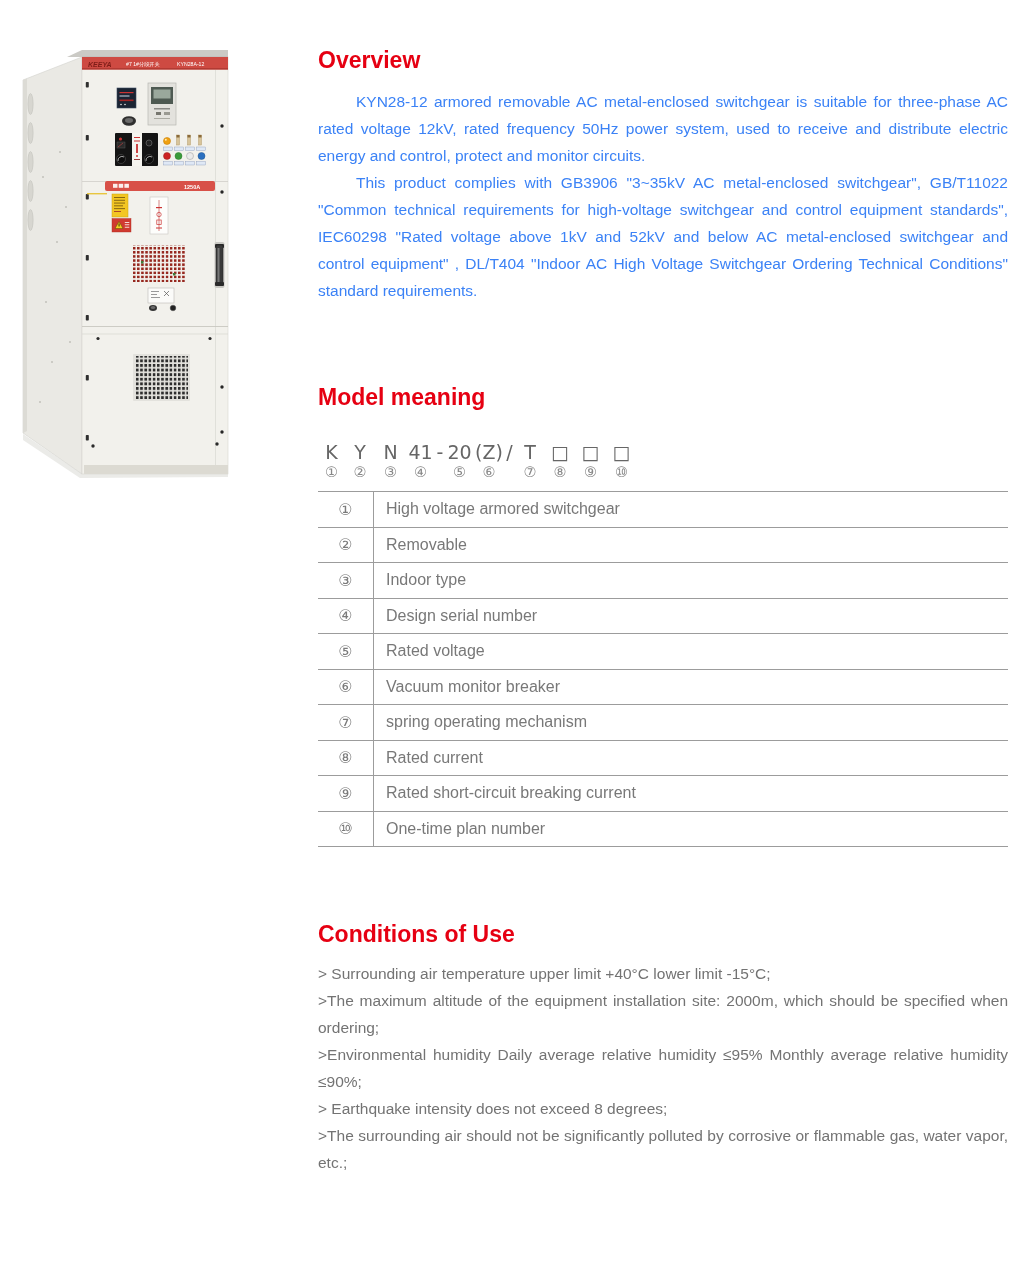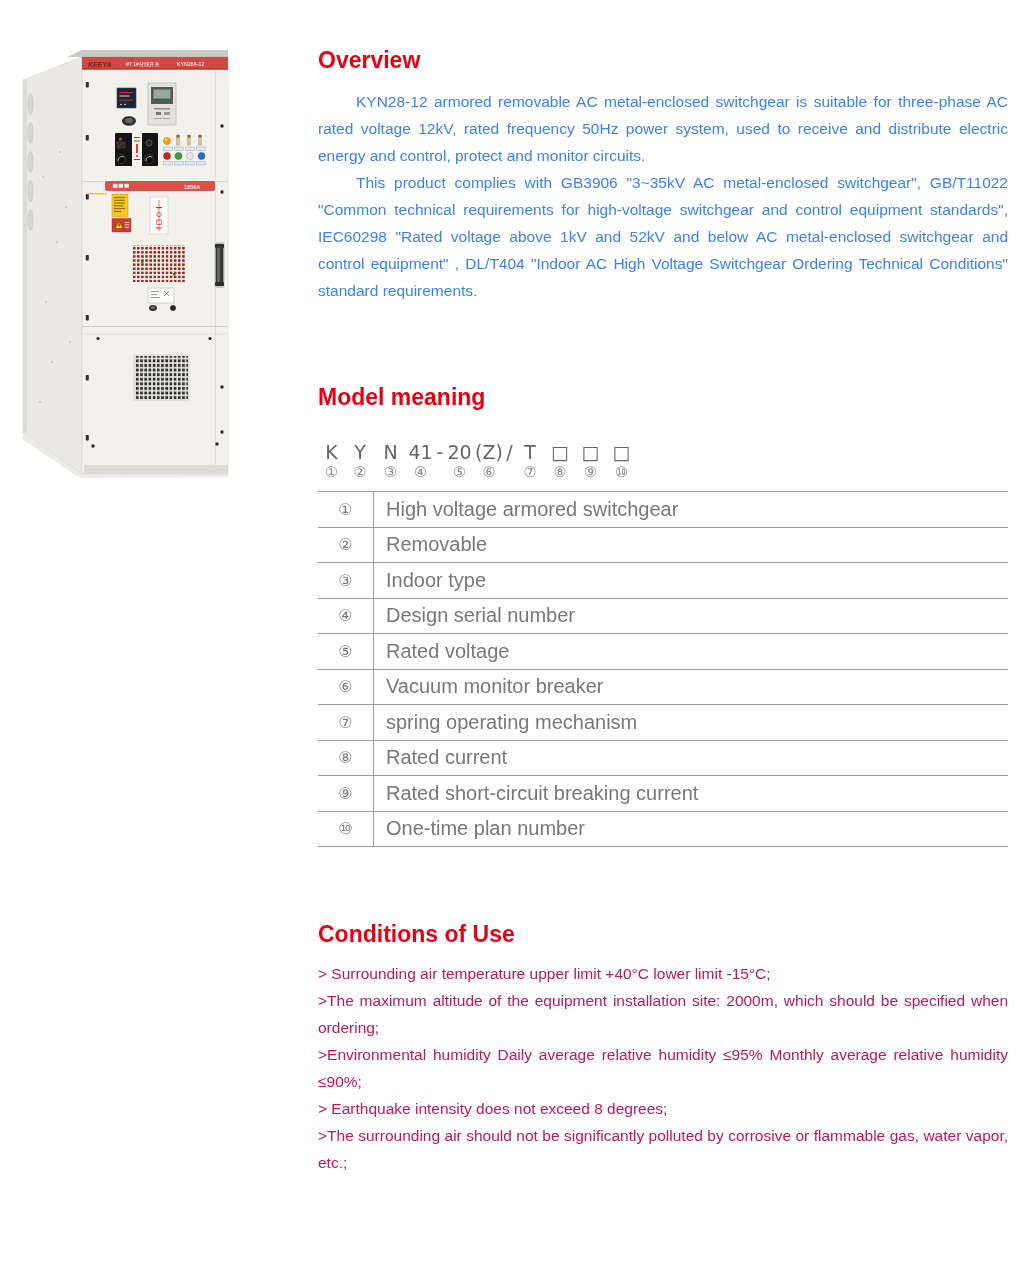--- a/index.html
+++ b/index.html
@@ -34,23 +34,23 @@
   .code-col:nth-child(10){width:30px}
   .code-col:nth-child(11){width:31px}
   .code-col:nth-child(12){width:31px}
   .code-char{font-size:19px;line-height:21px;font-family:"DejaVu Sans",sans-serif;}
   .code-num{font-size:14.5px;line-height:16px;color:#888;margin-top:1px;font-family:"DejaVu Sans",sans-serif;}
 
   .mtable{border-bottom:1px solid #9c9c9c;}
   .trow{display:flex;align-items:stretch;height:34.5px;border-top:1px solid #9c9c9c;box-sizing:content-box;}
   .tnum{width:55px;display:flex;align-items:center;justify-content:center;font-size:16px;color:#7a7a7a;
         border-right:1px solid #9c9c9c;font-family:"DejaVu Sans",sans-serif;}
-  .tdesc{display:flex;align-items:center;padding-left:12px;font-size:20px;color:#787878;}
-
-  .cond-line{margin:0;font-size:15.5px;line-height:27px;color:#be185d;text-align:justify;}
+  .tdesc{display:flex;align-items:center;padding-left:12px;font-size:16px;color:#787878;}
+
+  .cond-line{margin:0;font-size:15.5px;line-height:27px;color:#737373;text-align:justify;}
 </style>
 </head>
 <body>
 
 <div class="page">
 
   <figure class="product-figure">
     <svg width="298" height="436" viewBox="0 0 298 436" xmlns="http://www.w3.org/2000/svg">
       <defs>
         <pattern id="ventRed" width="4.1" height="4.1" patternUnits="userSpaceOnUse">

